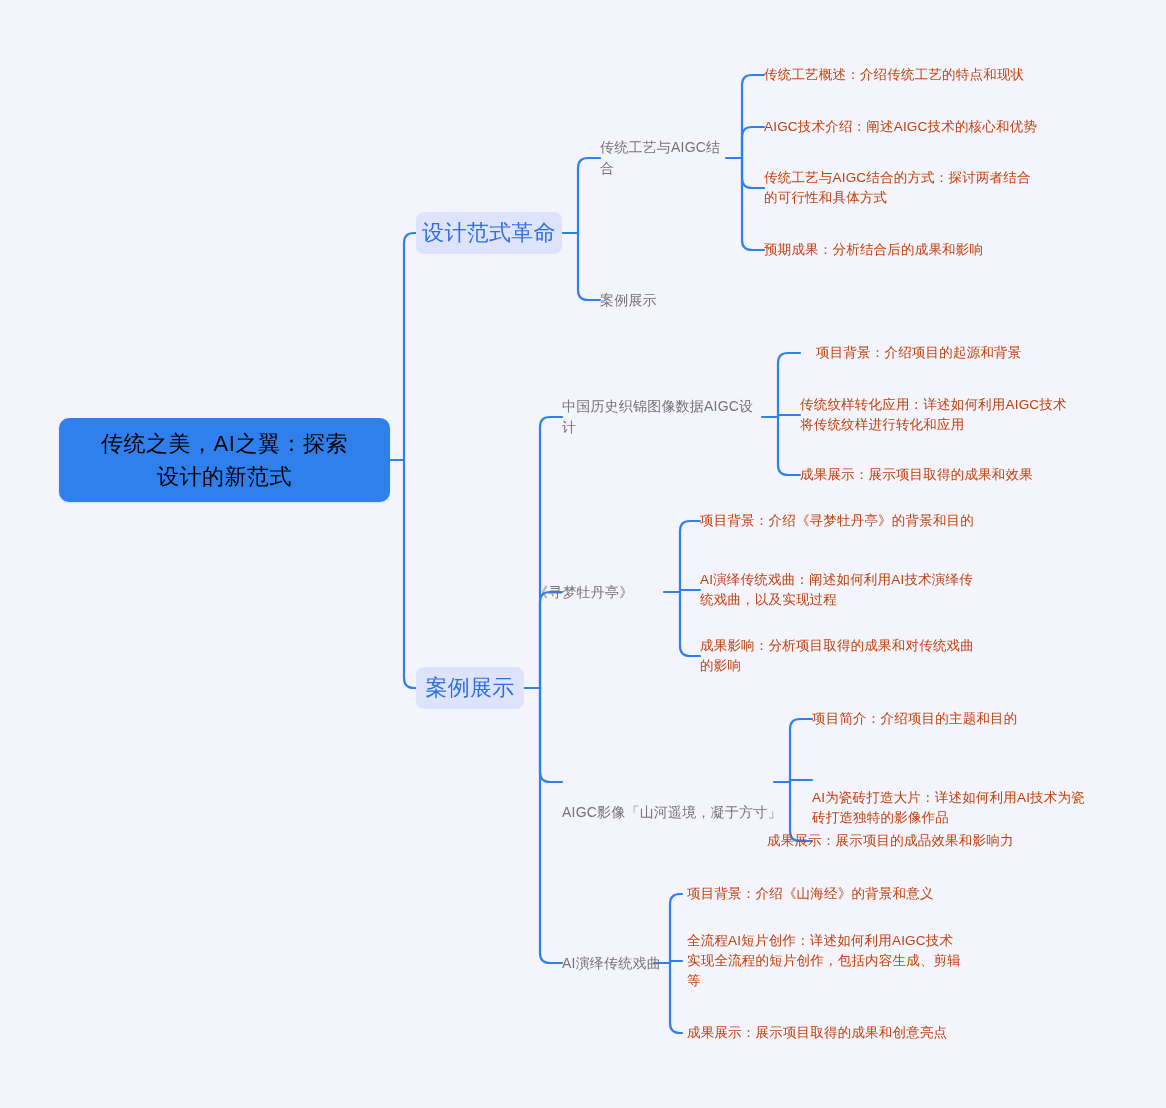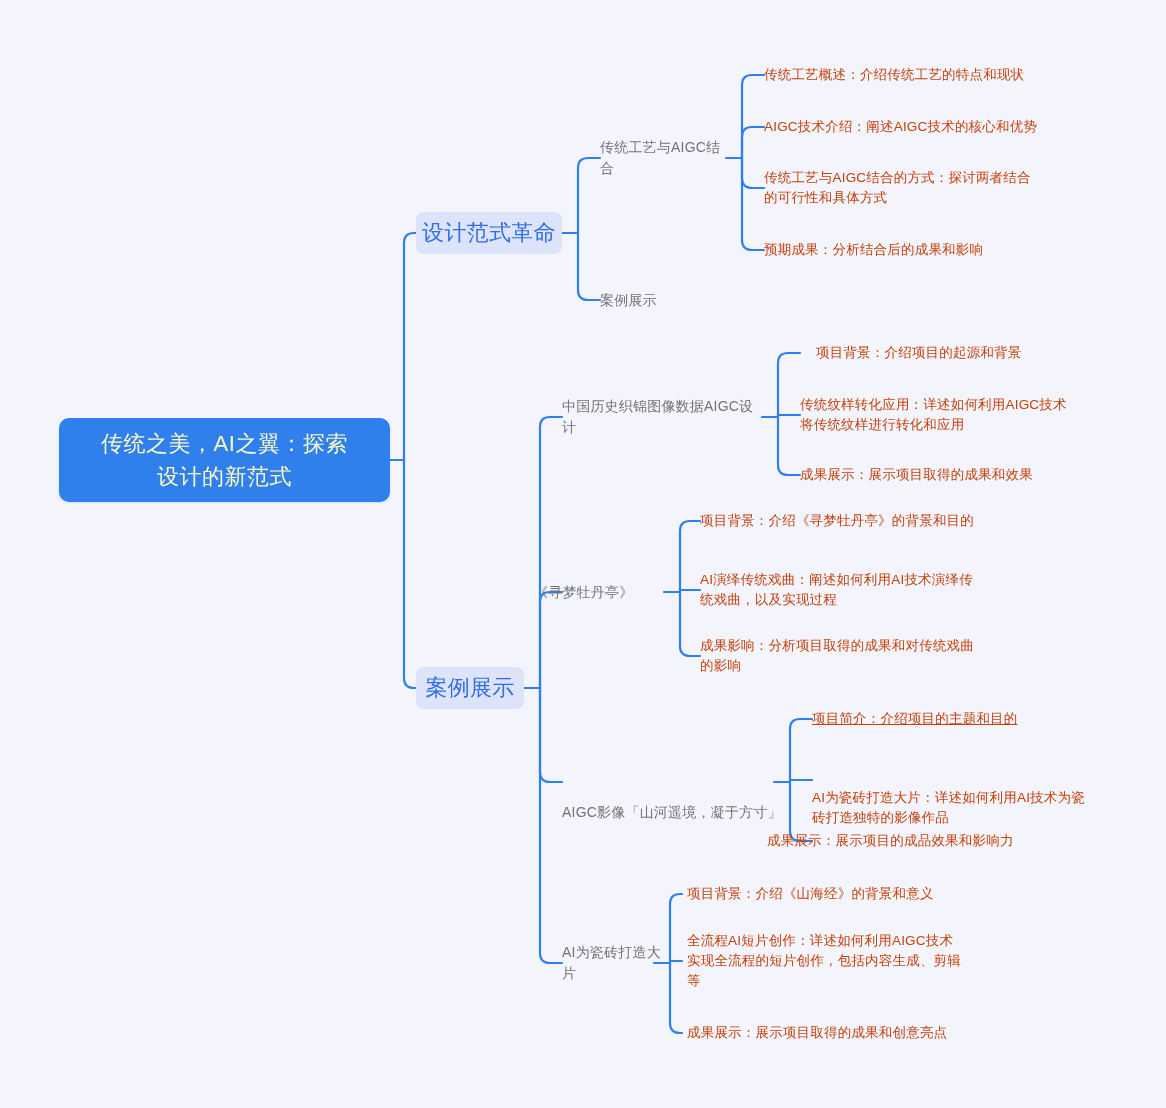--- a/index.html
+++ b/index.html
@@ -31,21 +31,21 @@
     pointer-events: none;
   }
   .node {
     position: absolute;
     box-sizing: border-box;
     white-space: pre-line;
   }
   
   .node-root {
     background: #2f80ed;
-    color: #fef9c3;
+    color: #000000;
     border-radius: 10px;
     font-size: 22px;
     line-height: 33px;
     text-align: center;
     display: flex;
     align-items: center;
     justify-content: flex-end;
     letter-spacing: 0.5px;
     box-shadow: 0 1px 2px rgba(47,128,237,0.18);
   }
@@ -173,21 +173,21 @@
   <div class="node node-topic" style="left:562px; top:405px; width:205px; height:24px;">
     <span>中国历史织锦图像数据AIGC设计</span>
   </div>
   <div class="node node-topic" style="left:534px; top:580px; width:110px; height:24px;">
     <span>《寻梦牡丹亭》</span>
   </div>
   <div class="node node-topic" style="left:562px; top:800px; width:220px; height:24px;">
     <span>AIGC影像「山河遥境，凝于方寸」</span>
   </div>
   <div class="node node-topic" style="left:562px; top:951px; width:110px; height:24px;">
-    <span>AI为瓷砖打造大片</span>
+    <span>AI演绎传统戏曲</span>
   </div>
 
   <div class="node node-leaf" style="left:800px; top:342px; width:290px; height:22px;margin-left:16px;">
     <span>项目背景：介绍项目的起源和背景</span>
   </div>
   <div class="node node-leaf" style="left:800px; top:394px; width:310px; height:42px;">
     <span>传统纹样转化应用：详述如何利用AIGC技术
 将传统纹样进行转化和应用</span>
   </div>
   <div class="node node-leaf" style="left:800px; top:464px; width:290px; height:22px;">
@@ -199,21 +199,21 @@
   </div>
   <div class="node node-leaf" style="left:700px; top:569px; width:300px; height:42px;">
     <span>AI演绎传统戏曲：阐述如何利用AI技术演绎传
 统戏曲，以及实现过程</span>
   </div>
   <div class="node node-leaf" style="left:700px; top:635px; width:300px; height:42px;">
     <span>成果影响：分析项目取得的成果和对传统戏曲
 的影响</span>
   </div>
 
-  <div class="node node-leaf" style="left:812px; top:708px; width:290px; height:22px;text-decoration:underline;">
+  <div class="node node-leaf" style="left:812px; top:708px; width:290px; height:22px;">
     <span>项目简介：介绍项目的主题和目的</span>
   </div>
   <div class="node node-leaf" style="left:812px; top:759px; width:300px; height:42px;margin-top:28px;">
     <span>AI为瓷砖打造大片：详述如何利用AI技术为瓷
 砖打造独特的影像作品</span>
   </div>
   <div class="node node-leaf" style="left:767px; top:830px; width:290px; height:22px;">
     <span>成果展示：展示项目的成品效果和影响力</span>
   </div>
 

